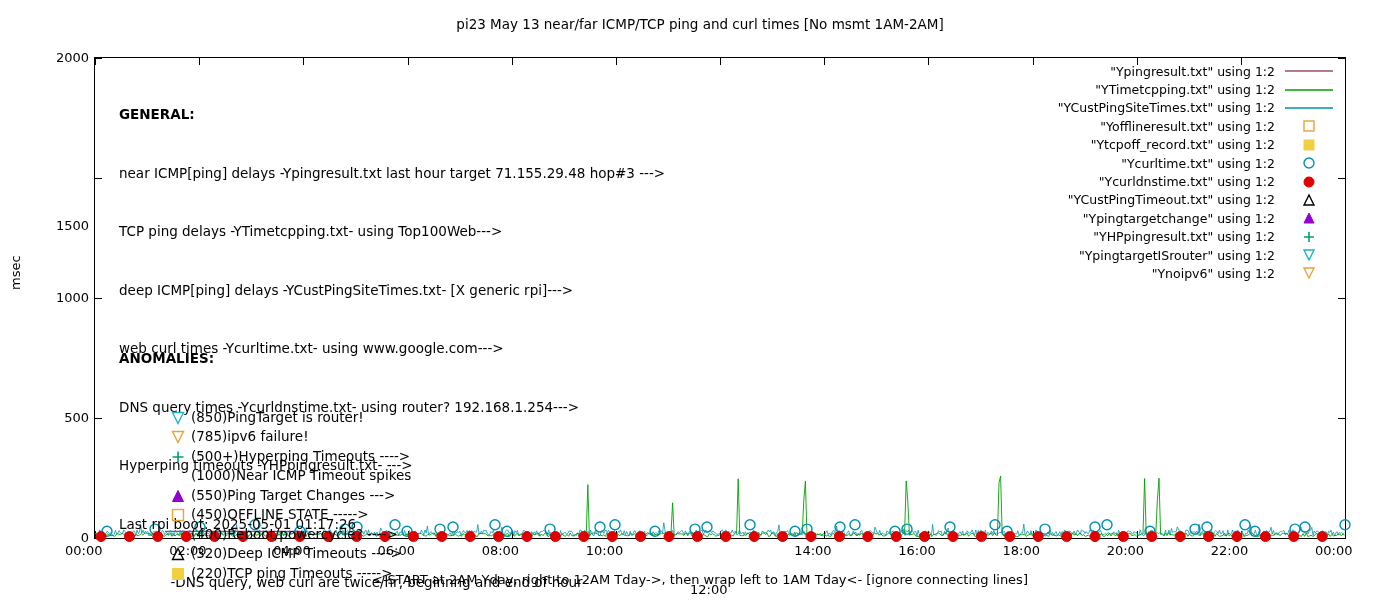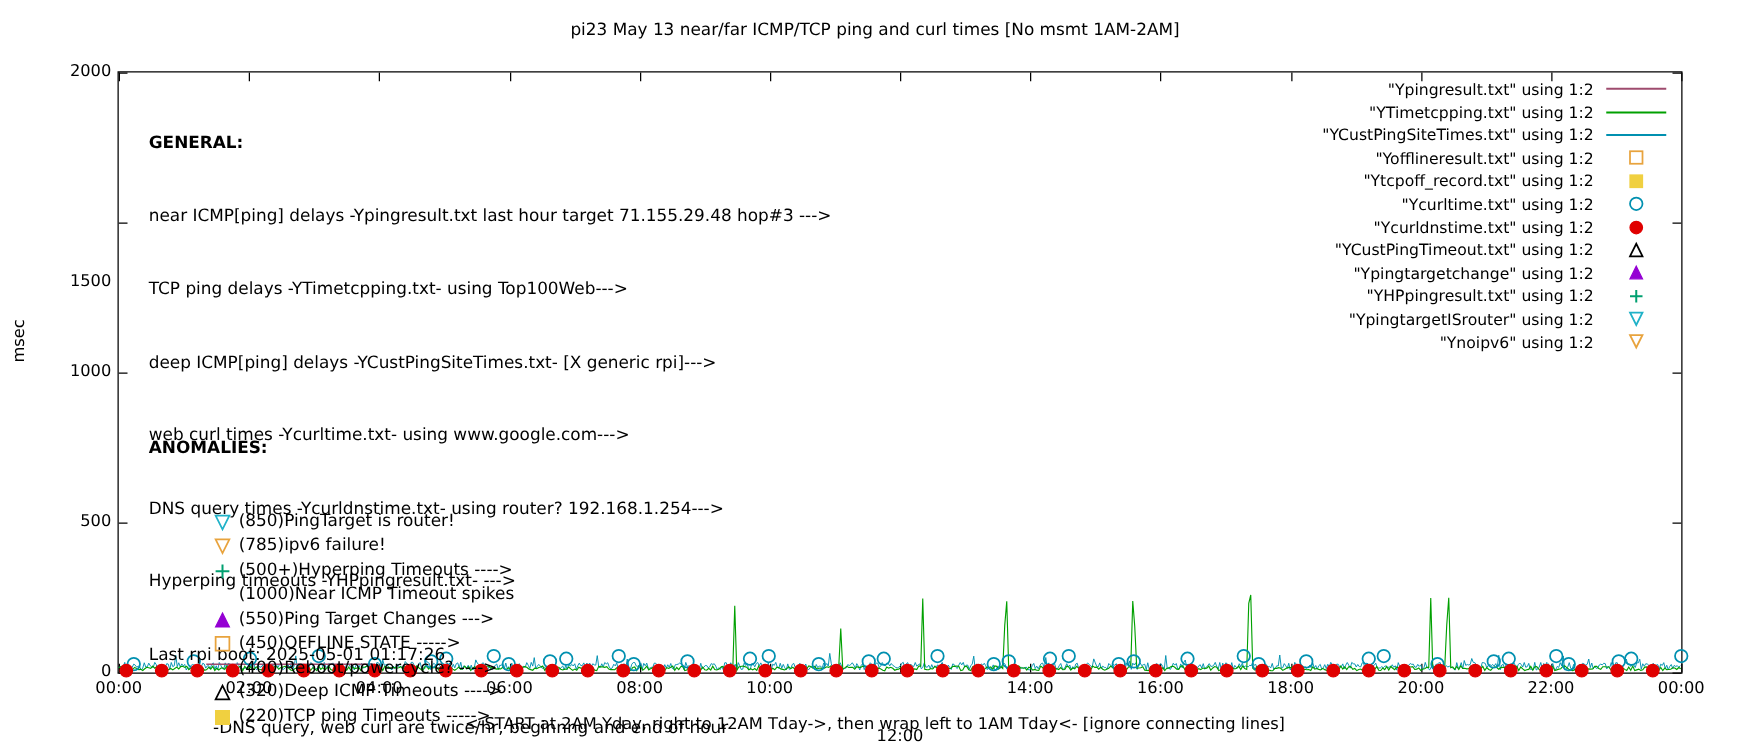--- a/index.html
+++ b/index.html
@@ -3,21 +3,21 @@
 <meta charset="utf-8">
 <style>
   html,body{margin:0;padding:0;}
   body{width:1400px;height:600px;background:#ffffff;font-family:"DejaVu Sans",sans-serif;overflow:hidden;}
   #root{position:relative;width:1257px;height:600px;}
   .ttl{position:absolute;left:0;top:16px;width:1400px;text-align:center;font-size:13.5px;color:#000;}
   .plotarea{position:absolute;left:94px;top:57px;width:1252px;height:482px;border:1px solid #000;box-sizing:border-box;background:#fff;}
   .ytick{position:absolute;right:1256px;font-size:13px;color:#000;text-align:right;width:60px;transform:translateY(-8px);}
   .ytickmark{position:absolute;left:0;width:7px;height:1px;background:#000;}
   .ytickmark.r{left:auto;right:0;}
-  .xtick{position:absolute;top:485px;font-size:13px;color:#000;text-align:center;width:60px;transform:translateX(-30px);}
+  .xtick{position:absolute;top:485px;font-size:13px;color:#000;width:60px;transform:translateX(-30px);}
   .xtickmark{position:absolute;bottom:0;width:1px;height:7px;background:#000;}
   .xtickmark.t{bottom:auto;top:0;}
   .ymsec{position:absolute;left:8px;top:290px;font-size:13px;color:#000;transform:rotate(-90deg);transform-origin:left top;}
   .xaxis-label{position:absolute;left:0;top:572px;width:1400px;text-align:center;font-size:13px;color:#000;}
 
   .txtblock{position:absolute;font-size:13.5px;color:#000;line-height:19.5px;white-space:pre;}
   .bold{font-weight:bold;}
 
   .legend{position:absolute;right:8px;top:4px;width:300px;font-size:12.5px;color:#000;}
   .legrow{display:flex;align-items:center;justify-content:flex-end;height:18.4px;}

